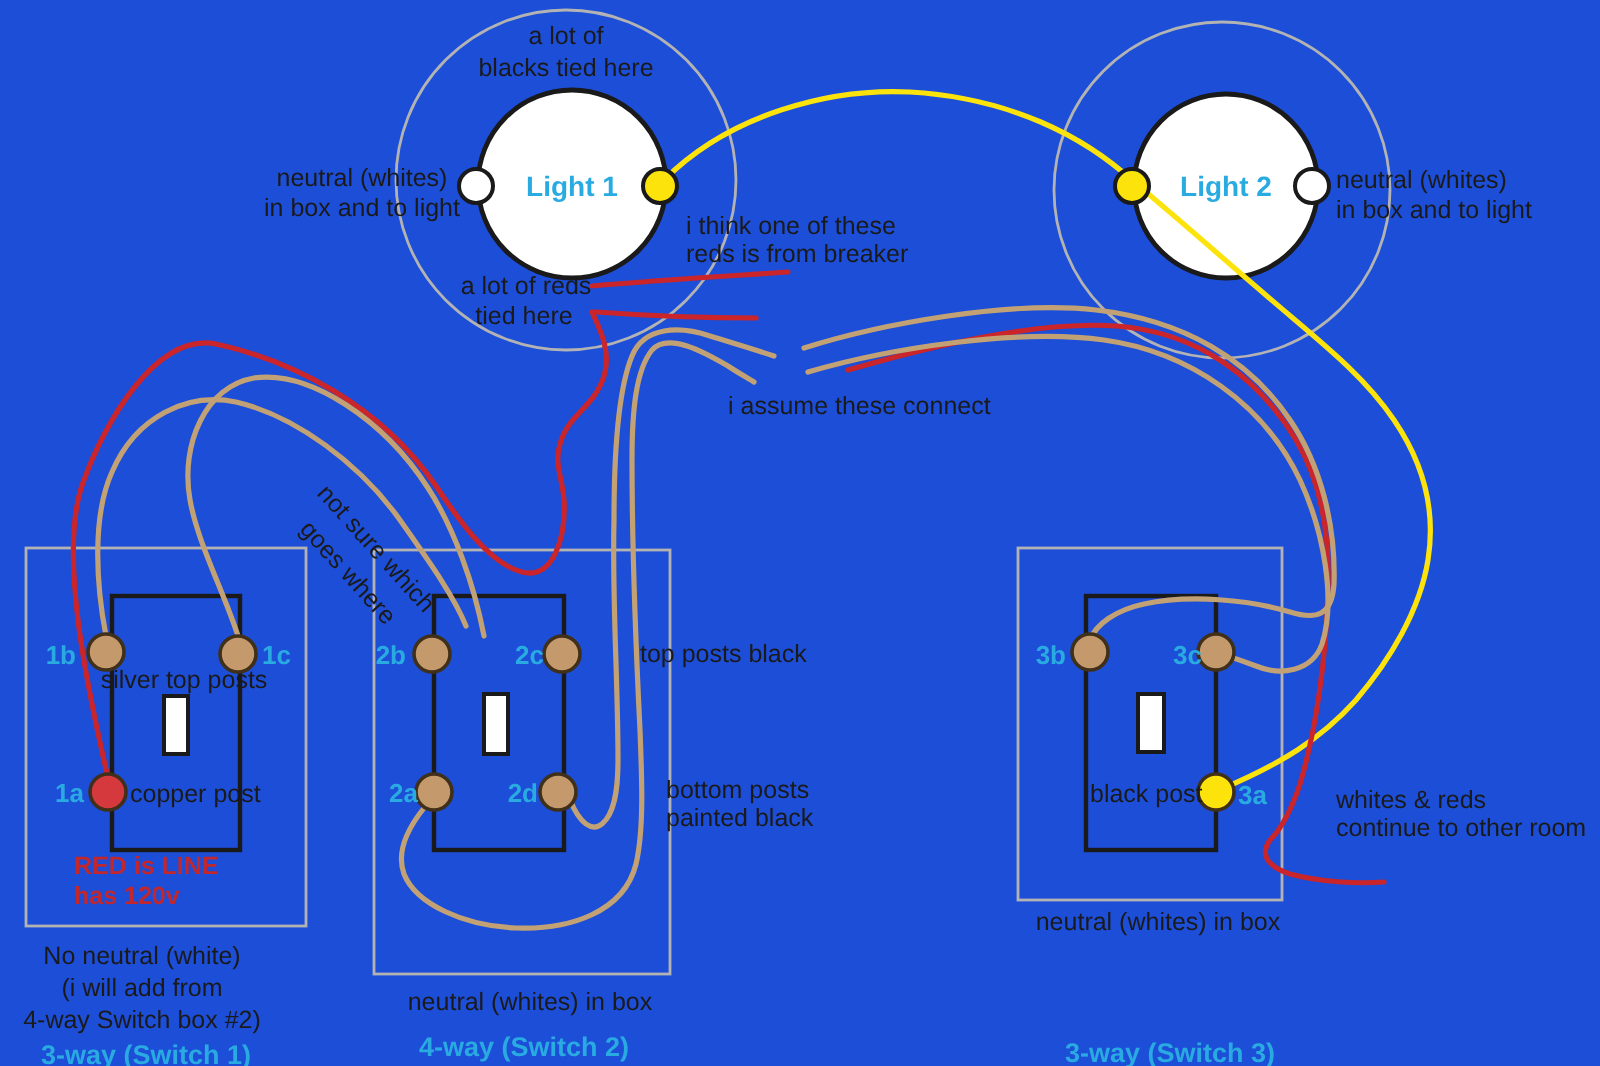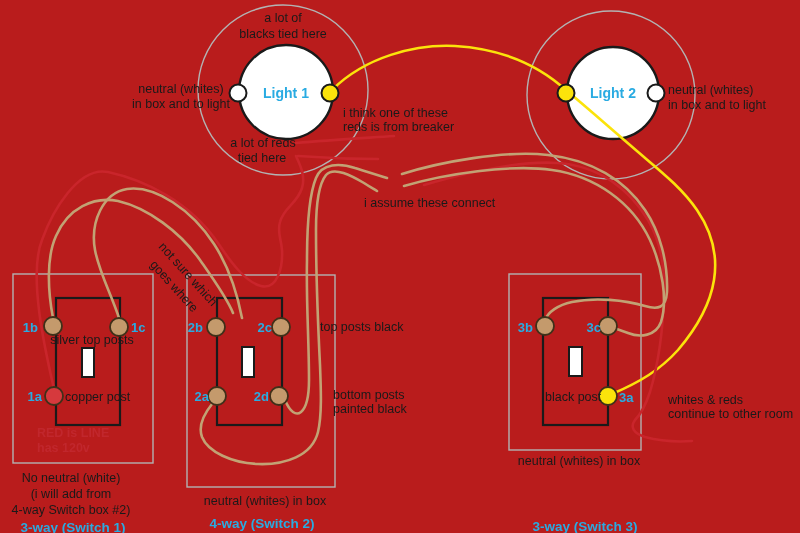--- a/index.html
+++ b/index.html
@@ -1,16 +1,16 @@
 <!DOCTYPE html>
 <html><head>
 <meta charset="utf-8">
 <style>
   html,body{margin:0;padding:0;background:#ffffff;}
-  .stage{position:relative;width:800px;height:533px;background:#b91c1c;overflow:hidden;
+  .stage{position:relative;width:800px;height:533px;background:#1d4ed8;overflow:hidden;
          font-family:"Liberation Sans",sans-serif;}
   svg{display:block;}
   svg text{font-family:"Liberation Sans",sans-serif;font-size:12.5px;}
   .t-mid{text-anchor:middle;}
   .t-end{text-anchor:end;}
   .bold{font-weight:bold;}
   .title{font-size:13.5px;font-weight:bold;}
   .bulb-label{font-size:14px;font-weight:bold;}
   .post-label{font-size:13px;font-weight:bold;}
   path.wire{fill:none;stroke-width:2.6;stroke-linecap:round;}

